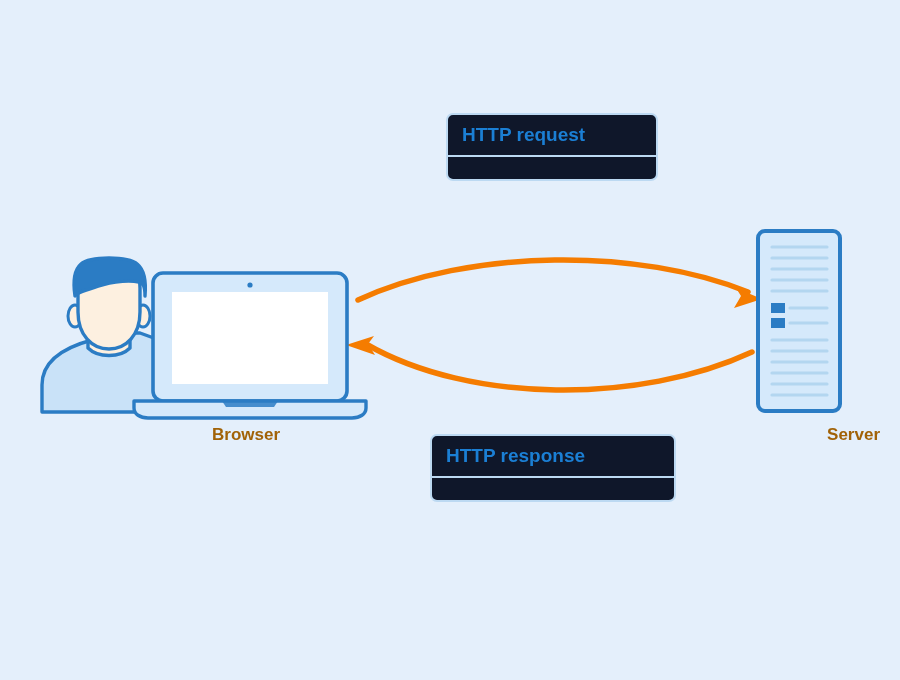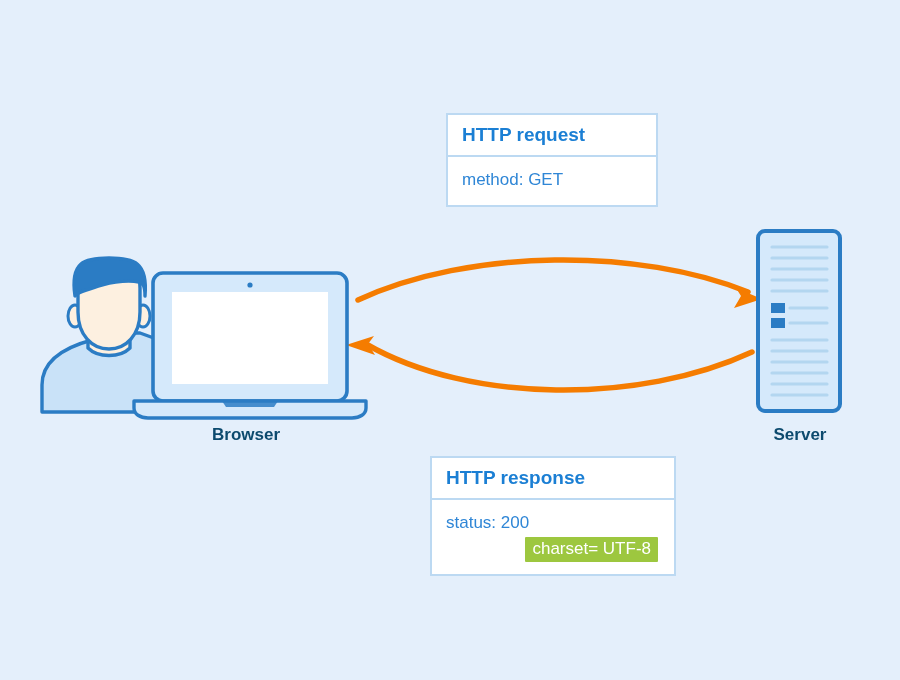--- a/index.html
+++ b/index.html
@@ -16,23 +16,23 @@
   }
   #stage {
     position: relative;
     width: 900px;
     height: 680px;
   }
 
   
   .info-box {
     position: absolute;
-    background: #ffffff;
+    background: #0f172a;
     border: 2px solid #bcd9f2;
-    border-radius: 0;
+    border-radius: 7px;
     box-sizing: border-box;
   }
   .info-box .box-title {
     font-size: 19px;
     font-weight: bold;
     color: #1b7fd4;
     padding: 8px 14px 8px 14px;
     border-bottom: 2px solid #bcd9f2;
     line-height: 1.25;
     white-space: nowrap;
@@ -53,33 +53,33 @@
   .highlight {
     background: #9dc73f;
     color: #ffffff;
     padding: 2px 7px 3px 7px;
     border-radius: 1px;
     display: inline-block;
     line-height: 1.2;
   }
 
   #request-box { left: 446px; top: 113px; width: 212px; }
-  #response-box { left: 430px; top: 456px; width: 246px; }
+  #response-box { left: 430px; top: 434px; width: 246px; }
 
   
   .device-caption {
     position: absolute;
     font-size: 17px;
     font-weight: bold;
-    color: #0c4a6e;
+    color: #a16207;
     text-align: center;
     white-space: nowrap;
   }
   #browser-caption { left: 146px; top: 425px; width: 200px; }
-  #server-caption { left: 720px; top: 425px; width: 160px; }
+  #server-caption { left: 720px; top: 425px; width: 160px; text-align: right; }
 
   
   .svg-layer {
     position: absolute;
     left: 0;
     top: 0;
     width: 900px;
     height: 680px;
   }
 </style>
@@ -154,31 +154,26 @@
       </g>
       <rect x="771" y="303" width="14" height="10" fill="#2b7cc4"></rect>
       <rect x="771" y="318" width="14" height="10" fill="#2b7cc4"></rect>
     </g>
 
   </svg>
 
   <div class="info-box" id="request-box">
     <div class="box-title">HTTP request</div>
     <div class="box-body">
-      <div class="line">method: GET</div>
     </div>
   </div>
 
   <div class="info-box" id="response-box">
     <div class="box-title">HTTP response</div>
     <div class="box-body">
-      <div class="line">status: 200</div>
-      <div class="line indented">
-        <span class="highlight">charset= UTF-8</span>
-      </div>
     </div>
   </div>
 
   <div class="device-caption" id="browser-caption">Browser</div>
 
   <div class="device-caption" id="server-caption">Server</div>
 
 </div>
 
 </body></html>

